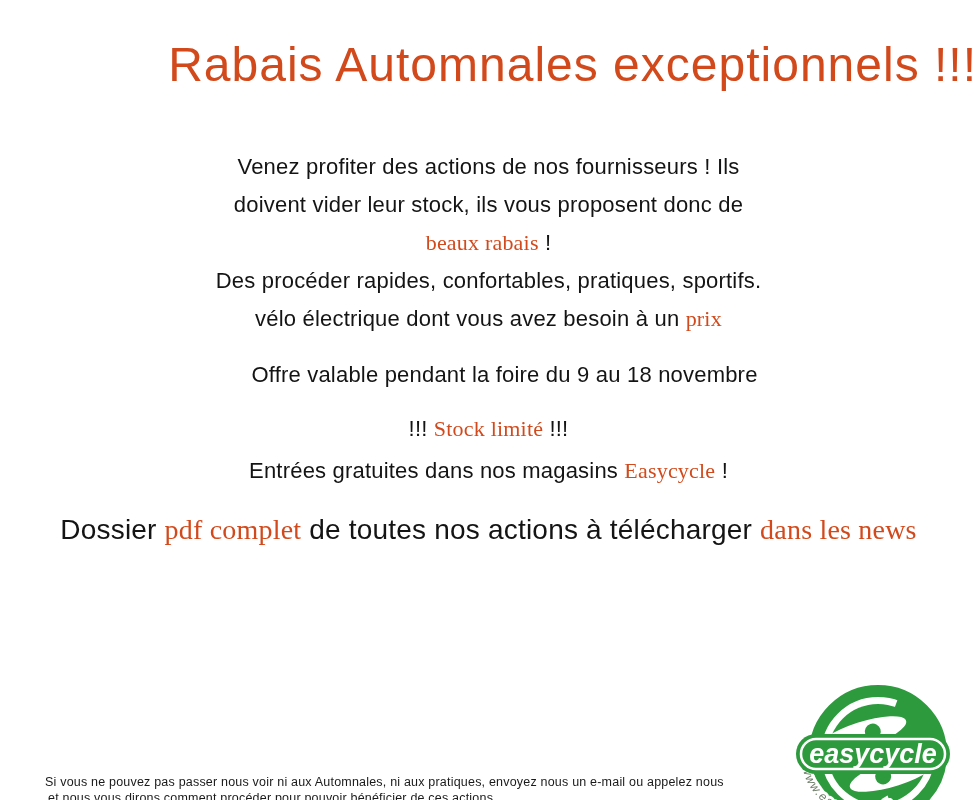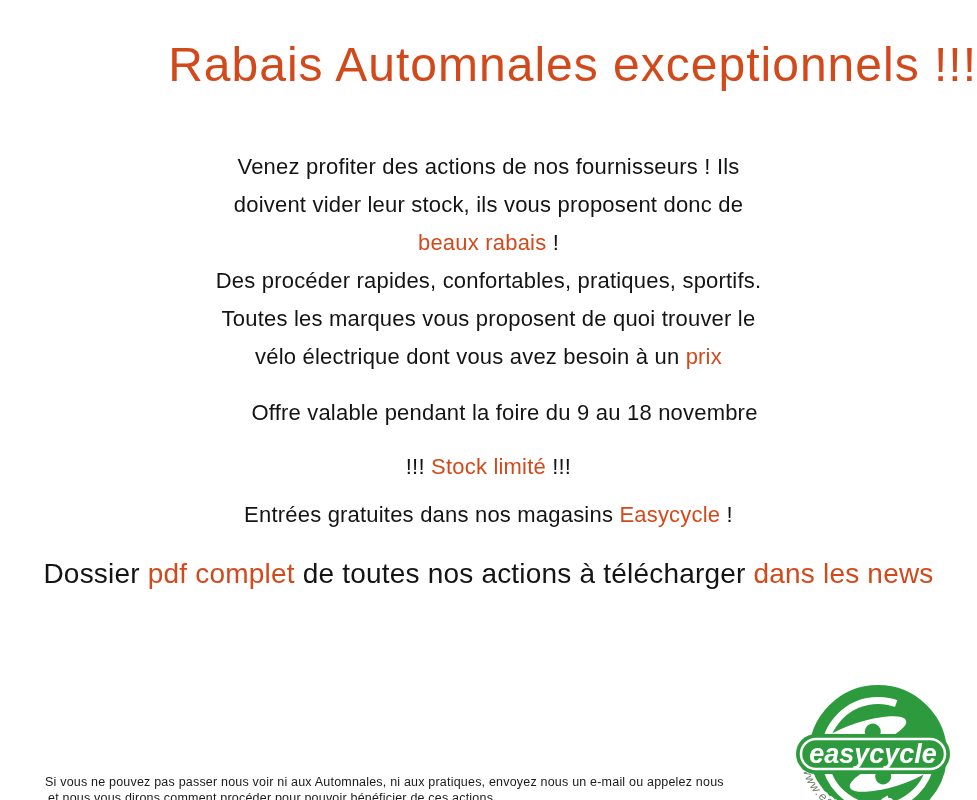--- a/index.html
+++ b/index.html
@@ -29,24 +29,24 @@
   }
   .bodyblock { text-align: center; }
   .intro { margin-top: 54px; }
   .line {
     font-size: 22px;
     line-height: 38px;
     letter-spacing: 0.2px;
     text-align: center;
     color: var(--ink);
   }
-  .accent { color: var(--accent); }
+  .accent { color: var(--accent); font-family: Liberation Serif, serif; }
   .offer   { margin-top: 18px; padding-left: 32px; }
   .stock   { margin-top: 16px; }
-  .entry   { margin-top: 10px; }
+  .entry   { margin-top: 4px; }
   .dossier { margin-top: 22px; font-size: 28px; line-height: 36px; }
   .footer {
     position: absolute;
     left: 45px; bottom: 30px;
     font-size: 12.5px;
     line-height: 15.5px;
     letter-spacing: 0.2px;
     color: #1a1a1a;
   }
   .footer .indent { padding-left: 3px; }
@@ -88,23 +88,20 @@
       <span>Venez profiter des actions de nos fournisseurs ! Ils</span>
     </div>
     <div class="line">
       <span>doivent vider leur stock, ils vous proposent donc de</span>
     </div>
     <div class="line">
       <span class="accent">beaux rabais</span><span> !</span>
     </div>
     <div class="line">
       <span>Des procéder rapides, confortables, pratiques, sportifs.</span>
-    </div>
-    <div class="line">
-      <span>Toutes les marques vous proposent de quoi trouver le</span>
     </div>
     <div class="line">
       <span>vélo électrique dont vous avez besoin à un </span><span class="accent">prix</span>
     </div>
   </div>
 
   <div class="line offer">
     <span>Offre valable pendant la foire du 9 au 18 novembre</span>
   </div>
 

